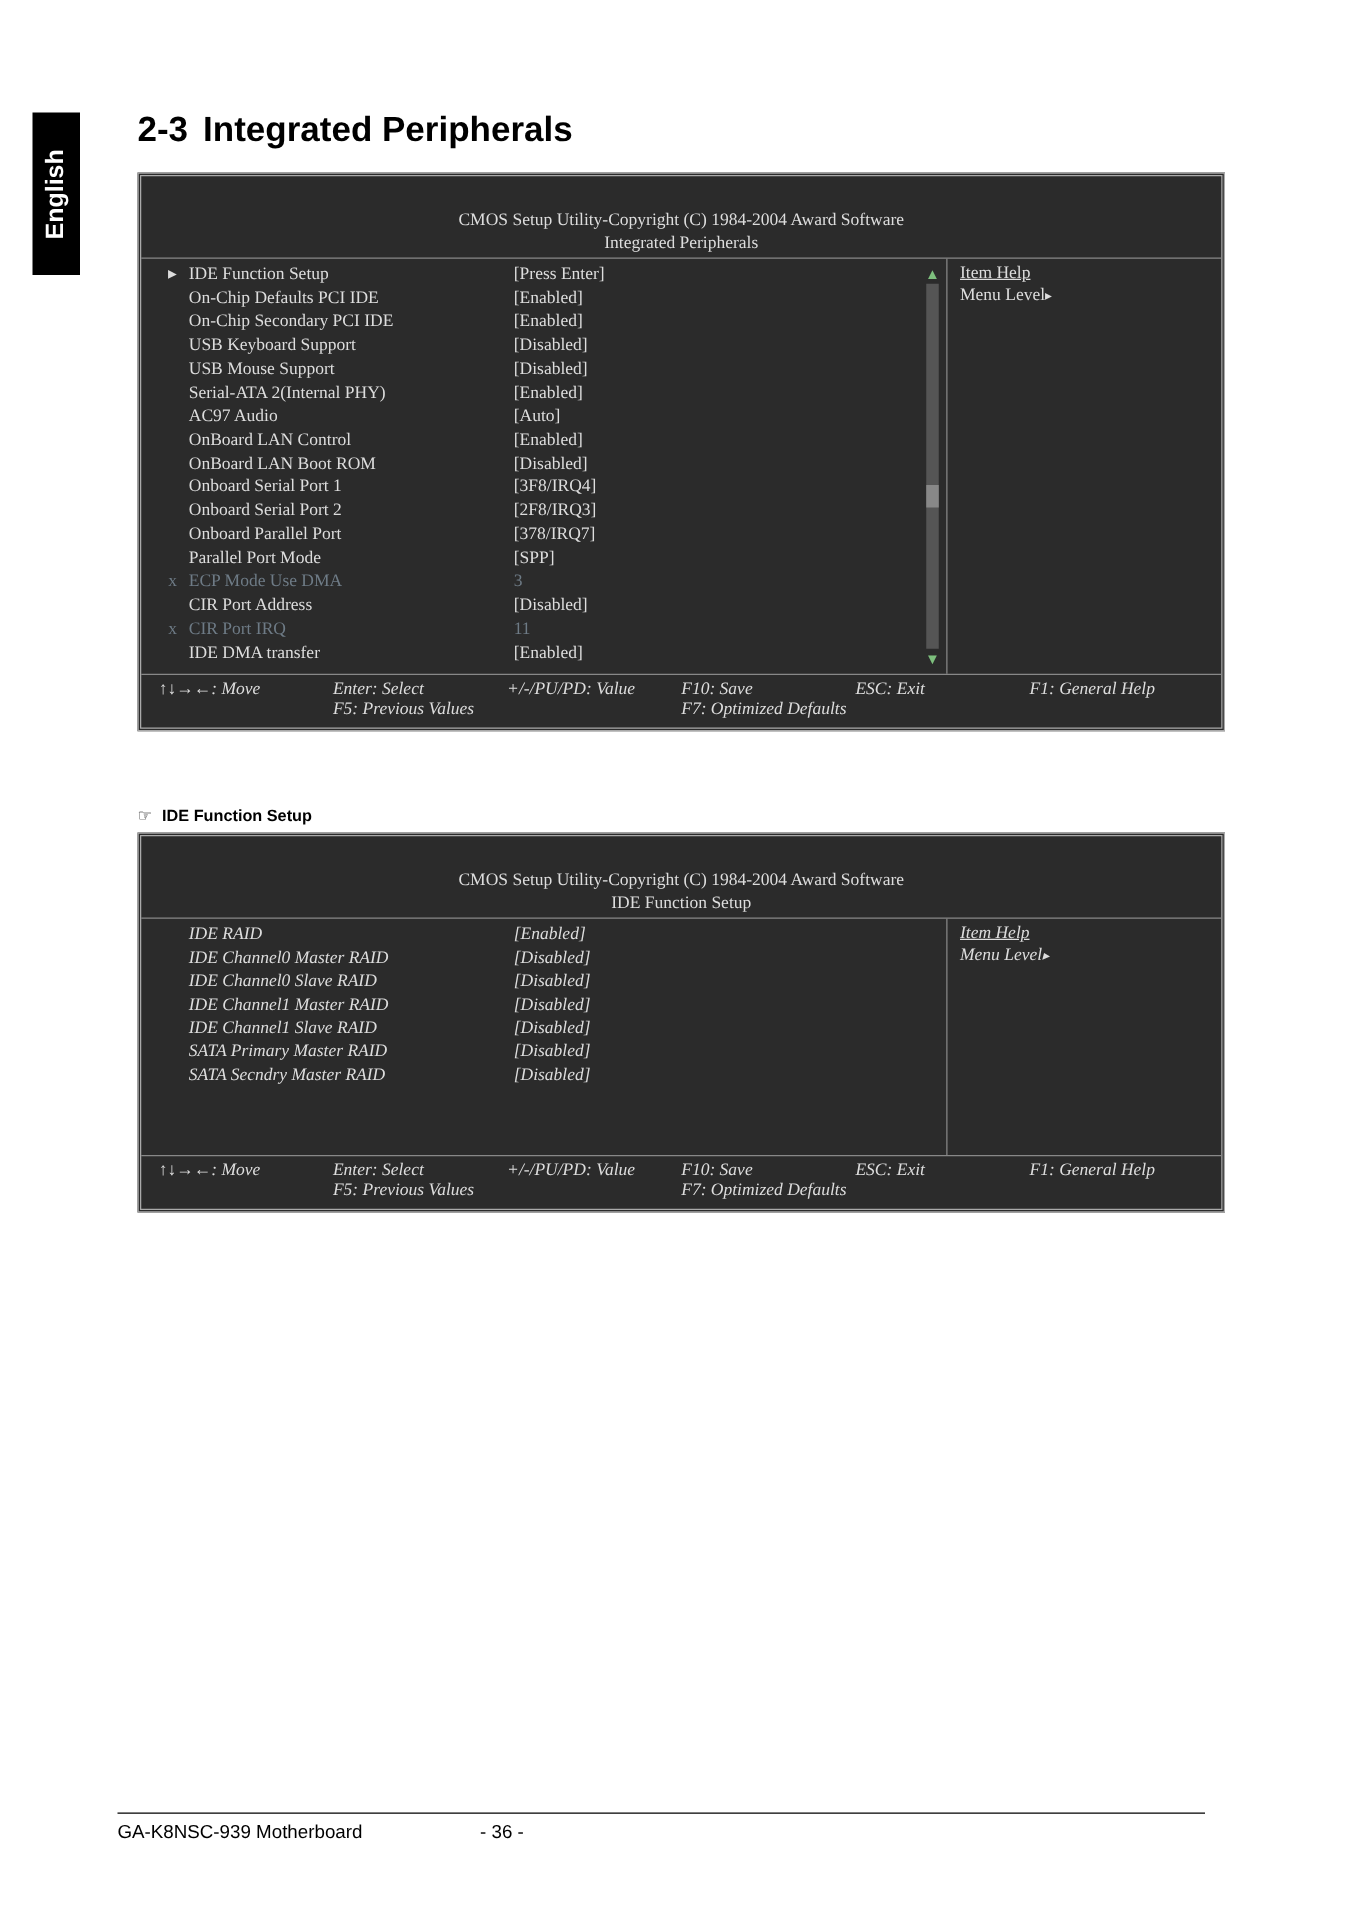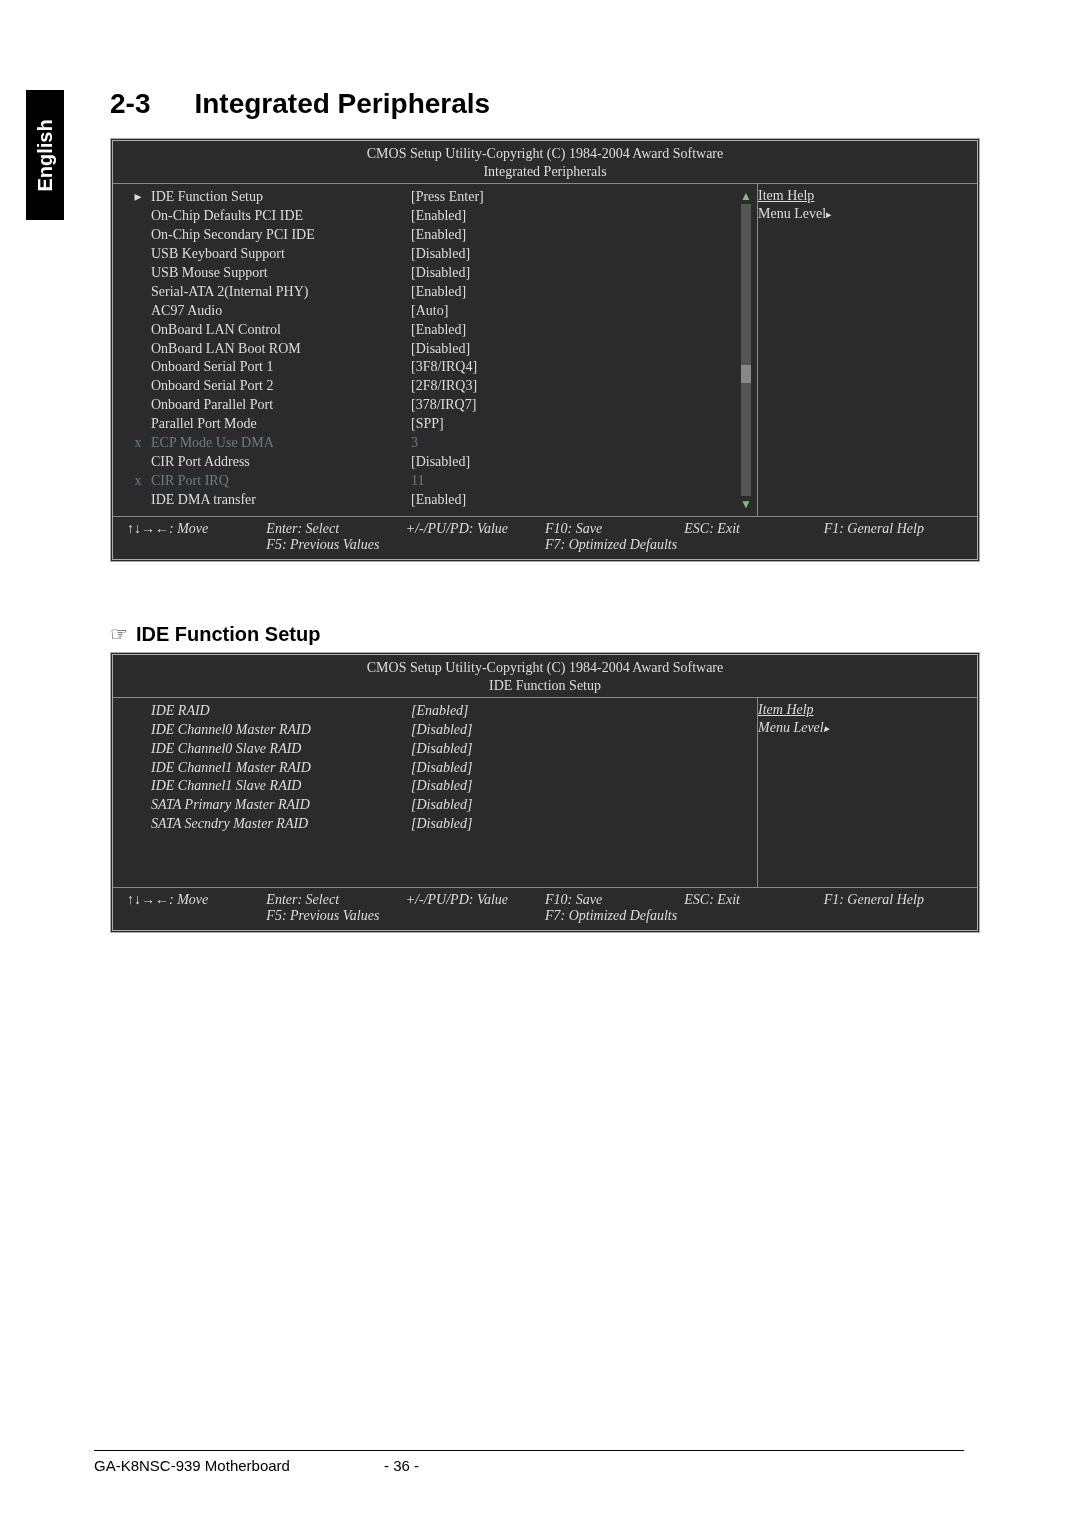--- a/index.html
+++ b/index.html
@@ -33,48 +33,49 @@
     position: absolute;
     left: 110px;
     top: 88px;
     width: 870px;
   }
   h1.section {
     font-size: 28px;
     font-weight: bold;
     margin-bottom: 18px;
   }
-  h1.section .num { margin-right: 44px; }
+  h1.section .num { margin-right: 12px; }
   .bios-box {
     border: 3px double #aaa;
     background: #2b2b2b;
     color: #ddd;
     font-family: "Times New Roman", Times, serif;
     font-size: 14px;
     margin-bottom: 60px;
   }
   .bios-header {
     text-align: center;
     border-bottom: 1px solid #888;
     padding: 4px 0 2px 0;
     line-height: 1.3;
+    margin-top: 23px;
   }
   .bios-body {
     display: flex;
     border-bottom: 1px solid #888;
   }
   .bios-left {
     flex: 1;
     padding: 4px 6px 6px 12px;
     position: relative;
   }
   .bios-right {
     width: 220px;
     border-left: 1px solid #888;
-    padding: 4px 0;
+    padding: 4px 10px;
   }
   .bios-right .ih {
     text-decoration: underline;
     display: block;
     margin-bottom: 2px;
   }
   .row {
     display: flex;
     line-height: 1.35;
   }
@@ -111,21 +112,21 @@
     height: 18px;
     background: #888;
   }
   .bios-footer {
     padding: 4px 14px 6px 14px;
   }
   .foot-row { display: flex; flex-wrap: nowrap; font-style: italic; }
   .foot-cell { flex: 1; white-space: nowrap; }
   .subheading {
     font-weight: bold;
-    font-size: 20px;
+    font-size: 13px;
     margin-bottom: 6px;
   }
   .subheading .hand { margin-right: 8px; font-weight: normal; }
   .bios-box.small { margin-bottom: 0; }
   .page-footer {
     position: absolute;
     left: 94px;
     bottom: 58px;
     width: 870px;
     border-top: 1px solid #000;

